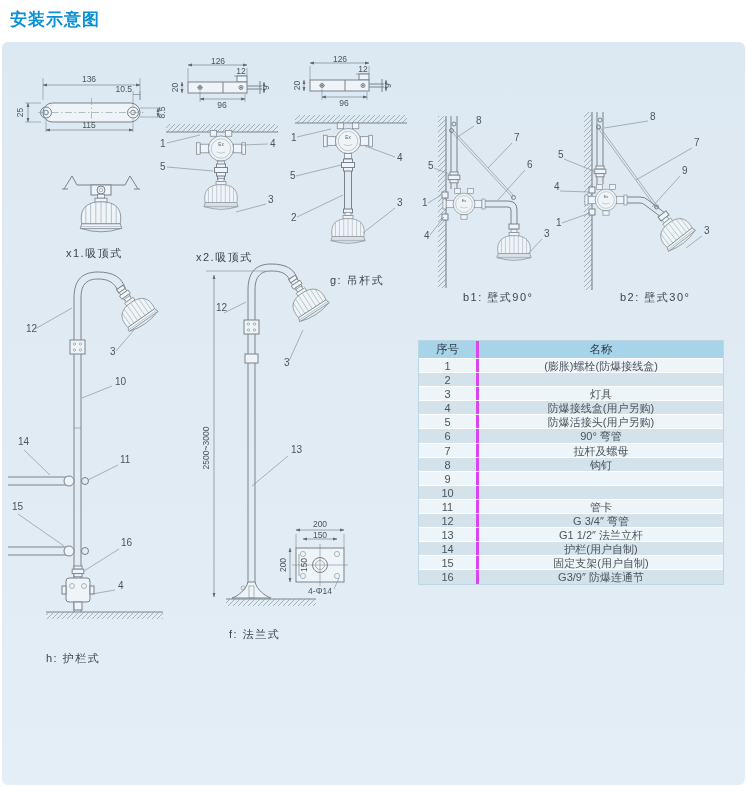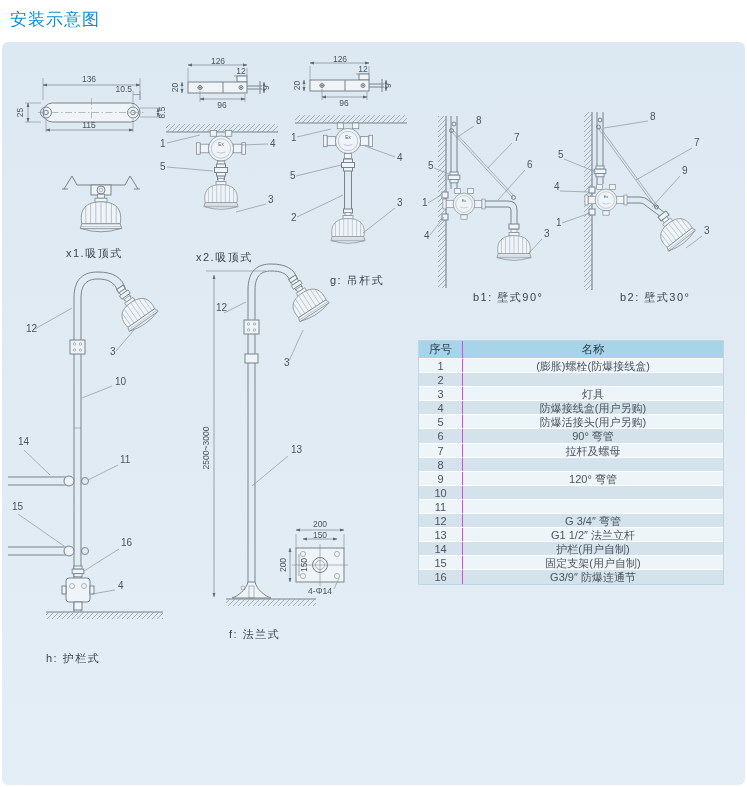--- a/index.html
+++ b/index.html
@@ -1,17 +1,17 @@
 <!DOCTYPE html>
 <html><head>
 <meta charset="utf-8">
 <style>
 *{margin:0;padding:0;box-sizing:border-box}
 html,body{width:747px;height:787px;background:#ffffff;font-family:"Liberation Sans","DejaVu Sans",sans-serif;position:relative;overflow:hidden}
-.title{position:absolute;left:10px;top:8px;font-size:17px;font-weight:normal;color:#0a90d5;letter-spacing:1px}
+.title{position:absolute;left:10px;top:8px;font-size:17px;font-weight:bold;color:#0a90d5;letter-spacing:1px}
 .panel{position:absolute;left:2px;top:42px;width:743px;height:743px;background:linear-gradient(180deg,#dde9f2 0%,#e1ebf4 55%,#e4eef6 100%);border-radius:6px}
 .panel svg{position:absolute;overflow:visible}
 .dlabel{position:absolute;font-size:11px;color:#3a4550;letter-spacing:1.5px;white-space:nowrap}
 text{font-family:"Liberation Sans","DejaVu Sans",sans-serif}
 .dimt{font-size:8.5px;fill:#4a555e}
 .co{font-size:10px;fill:#4a555e}
 .jbx{font-size:6.5px;fill:#5a656d}
 .ldr{stroke:#8a959c;stroke-width:0.7;fill:none}
 .ln{stroke:#78838b;stroke-width:1;fill:none}
 .lnf{stroke:#78838b;stroke-width:1;fill:#eef4f8}
@@ -19,21 +19,21 @@
 .dim{stroke:#7a858d;stroke-width:0.7;fill:none}
 .cl{stroke:#8a959c;stroke-width:0.6;stroke-dasharray:7 2.5 1.5 2.5;fill:none}
 .hatchr{fill:url(#hatch);stroke:none}
 .gline{stroke:#78838b;stroke-width:1.1}
 .dot{fill:#5a656d;stroke:none}
 .tbl{position:absolute;left:416px;top:298px;width:306px;border:1px solid #bcd6e4}
 .thead{display:flex;background:#a7d4e8;height:17px;line-height:17px;font-size:11.5px;color:#2e3d47;text-align:center;font-weight:normal}
 .trow{display:flex;height:14.1px;line-height:14px;font-size:11px;color:#4a555e;text-align:center;border-top:1px solid #fdfeff}
 .trow:nth-child(odd){background:#eef5f9}
 .trow:nth-child(even){background:#d4e2eb}
-.c1{width:44px;border-right:1px solid #d946ef}
+.c1{width:60px;border-right:3px solid #d946ef}
 .c2{flex:1}
 </style>
 </head>
 <body>
 
 <svg width="0" height="0" style="position:absolute">
 <defs>
 <marker id="arr" viewBox="0 0 10 10" refX="9" refY="5" markerWidth="6.5" markerHeight="6.5" orient="auto-start-reverse">
         <path d="M0,1.8 L10,5 L0,8.2 Z" fill="#5f6a72"></path>
       </marker>
@@ -241,21 +241,21 @@
     <line class="ldr" x1="16" y1="56" x2="31" y2="62"></line>
     <text class="co" x="109" y="56">6</text>
     <line class="ldr" x1="107" y1="58" x2="80" y2="88"></line>
     <text class="co" x="4" y="94">1</text>
     <line class="ldr" x1="10" y1="91" x2="23" y2="83"></line>
     <text class="co" x="6" y="127">4</text>
     <line class="ldr" x1="12" y1="123" x2="26" y2="105"></line>
     <text class="co" x="126" y="125">3</text>
     <line class="ldr" x1="124" y1="127" x2="110" y2="142"></line>
   </svg>
-  <div class="dlabel" style="left:471px;top:248px">b1: 壁式90°</div>
+  <div class="dlabel" style="left:461px;top:248px">b1: 壁式90°</div>
 
   <svg style="left:546px;top:66px" width="172" height="196">
     <rect class="hatchr" x="36" y="4" width="8" height="178"></rect>
     <line class="gline" x1="44" y1="4" x2="44" y2="182"></line>
     <line class="ln" x1="49" y1="4" x2="49" y2="58"></line>
       <line class="ln" x1="55" y1="4" x2="55" y2="58"></line>
     <circle class="ln" cx="52" cy="12" r="2" fill="#eef4f8"></circle>
     <line class="ldr" x1="50" y1="20" x2="108" y2="100"></line>
       <line class="ldr" x1="51.5" y1="18.5" x2="109.5" y2="98.5"></line>
     <circle class="ln" cx="50.5" cy="19" r="2" fill="#eef4f8"></circle>
@@ -425,30 +425,31 @@
       <div class="trow">
           <span class="c1">6</span>
           <span class="c2">90° 弯管</span>
         </div>
       <div class="trow">
           <span class="c1">7</span>
           <span class="c2">拉杆及螺母</span>
         </div>
       <div class="trow">
           <span class="c1">8</span>
+          <span class="c2">钩钉</span>
         </div>
       <div class="trow">
           <span class="c1">9</span>
-          <span class="c2">120° 弯管</span>
         </div>
       <div class="trow">
           <span class="c1">10</span>
         </div>
       <div class="trow">
           <span class="c1">11</span>
+          <span class="c2">管卡</span>
         </div>
       <div class="trow">
           <span class="c1">12</span>
           <span class="c2">G 3/4″ 弯管</span>
         </div>
       <div class="trow">
           <span class="c1">13</span>
           <span class="c2">G1 1/2″ 法兰立杆</span>
         </div>
       <div class="trow">

